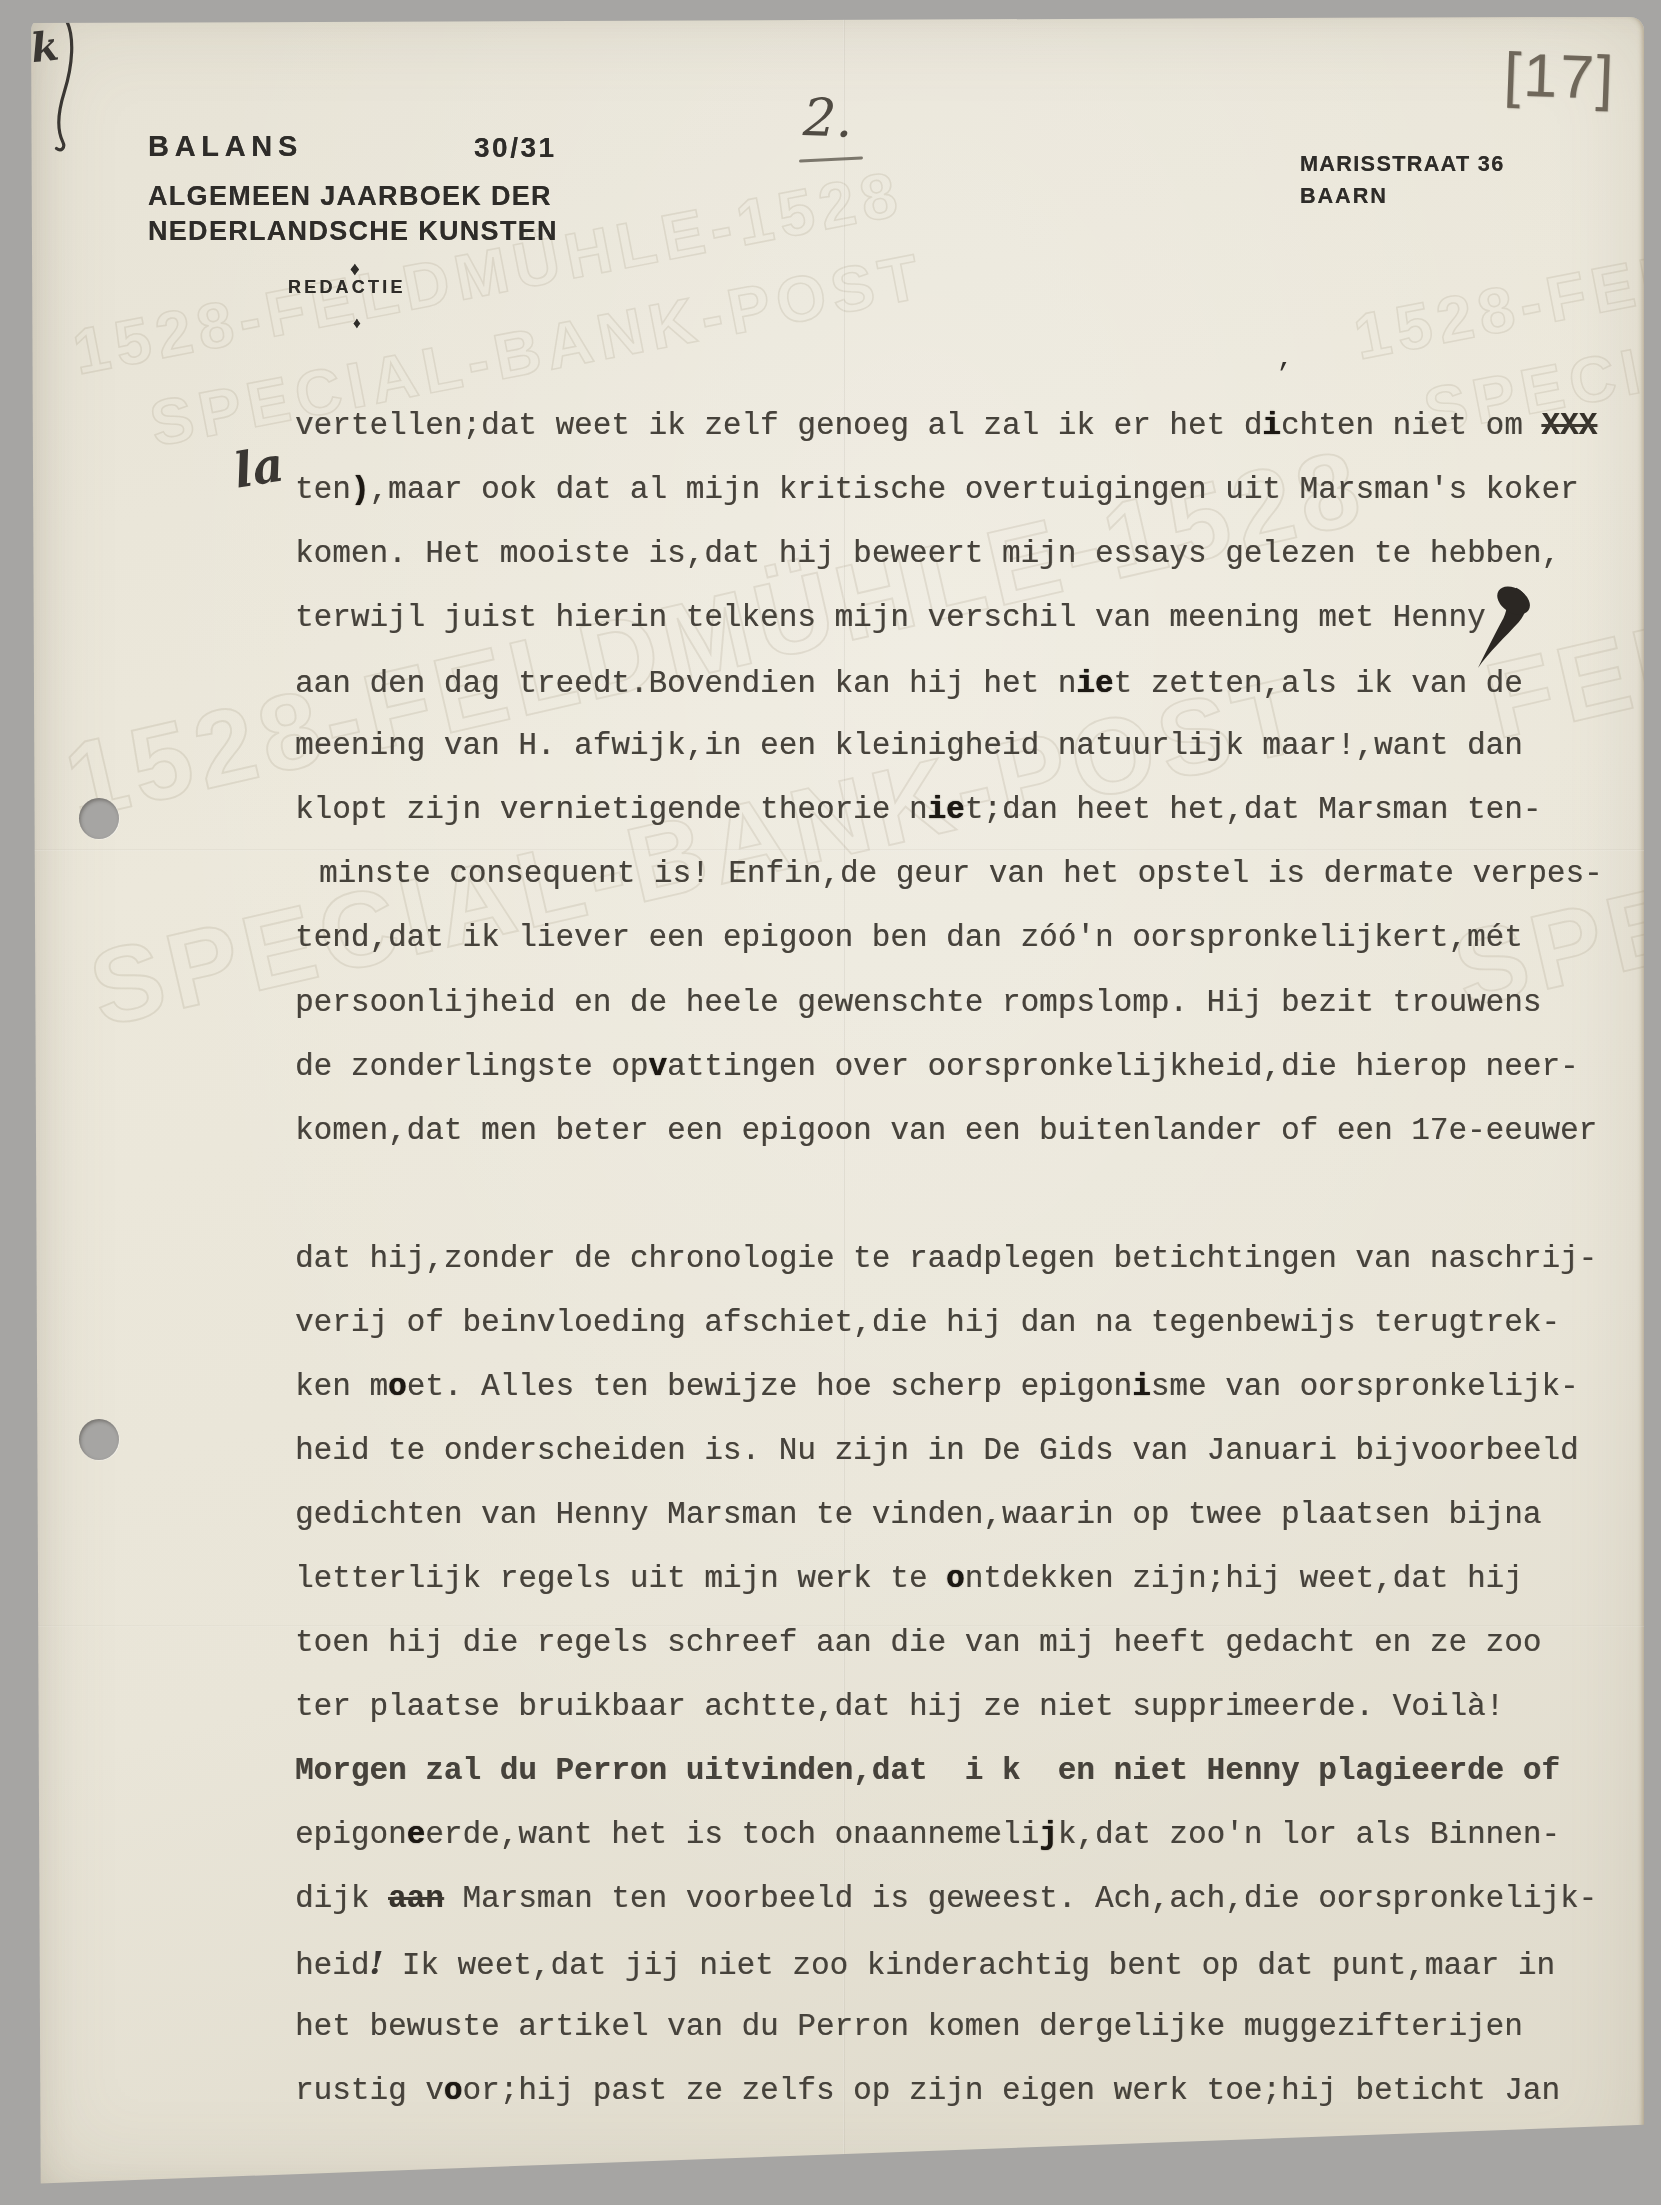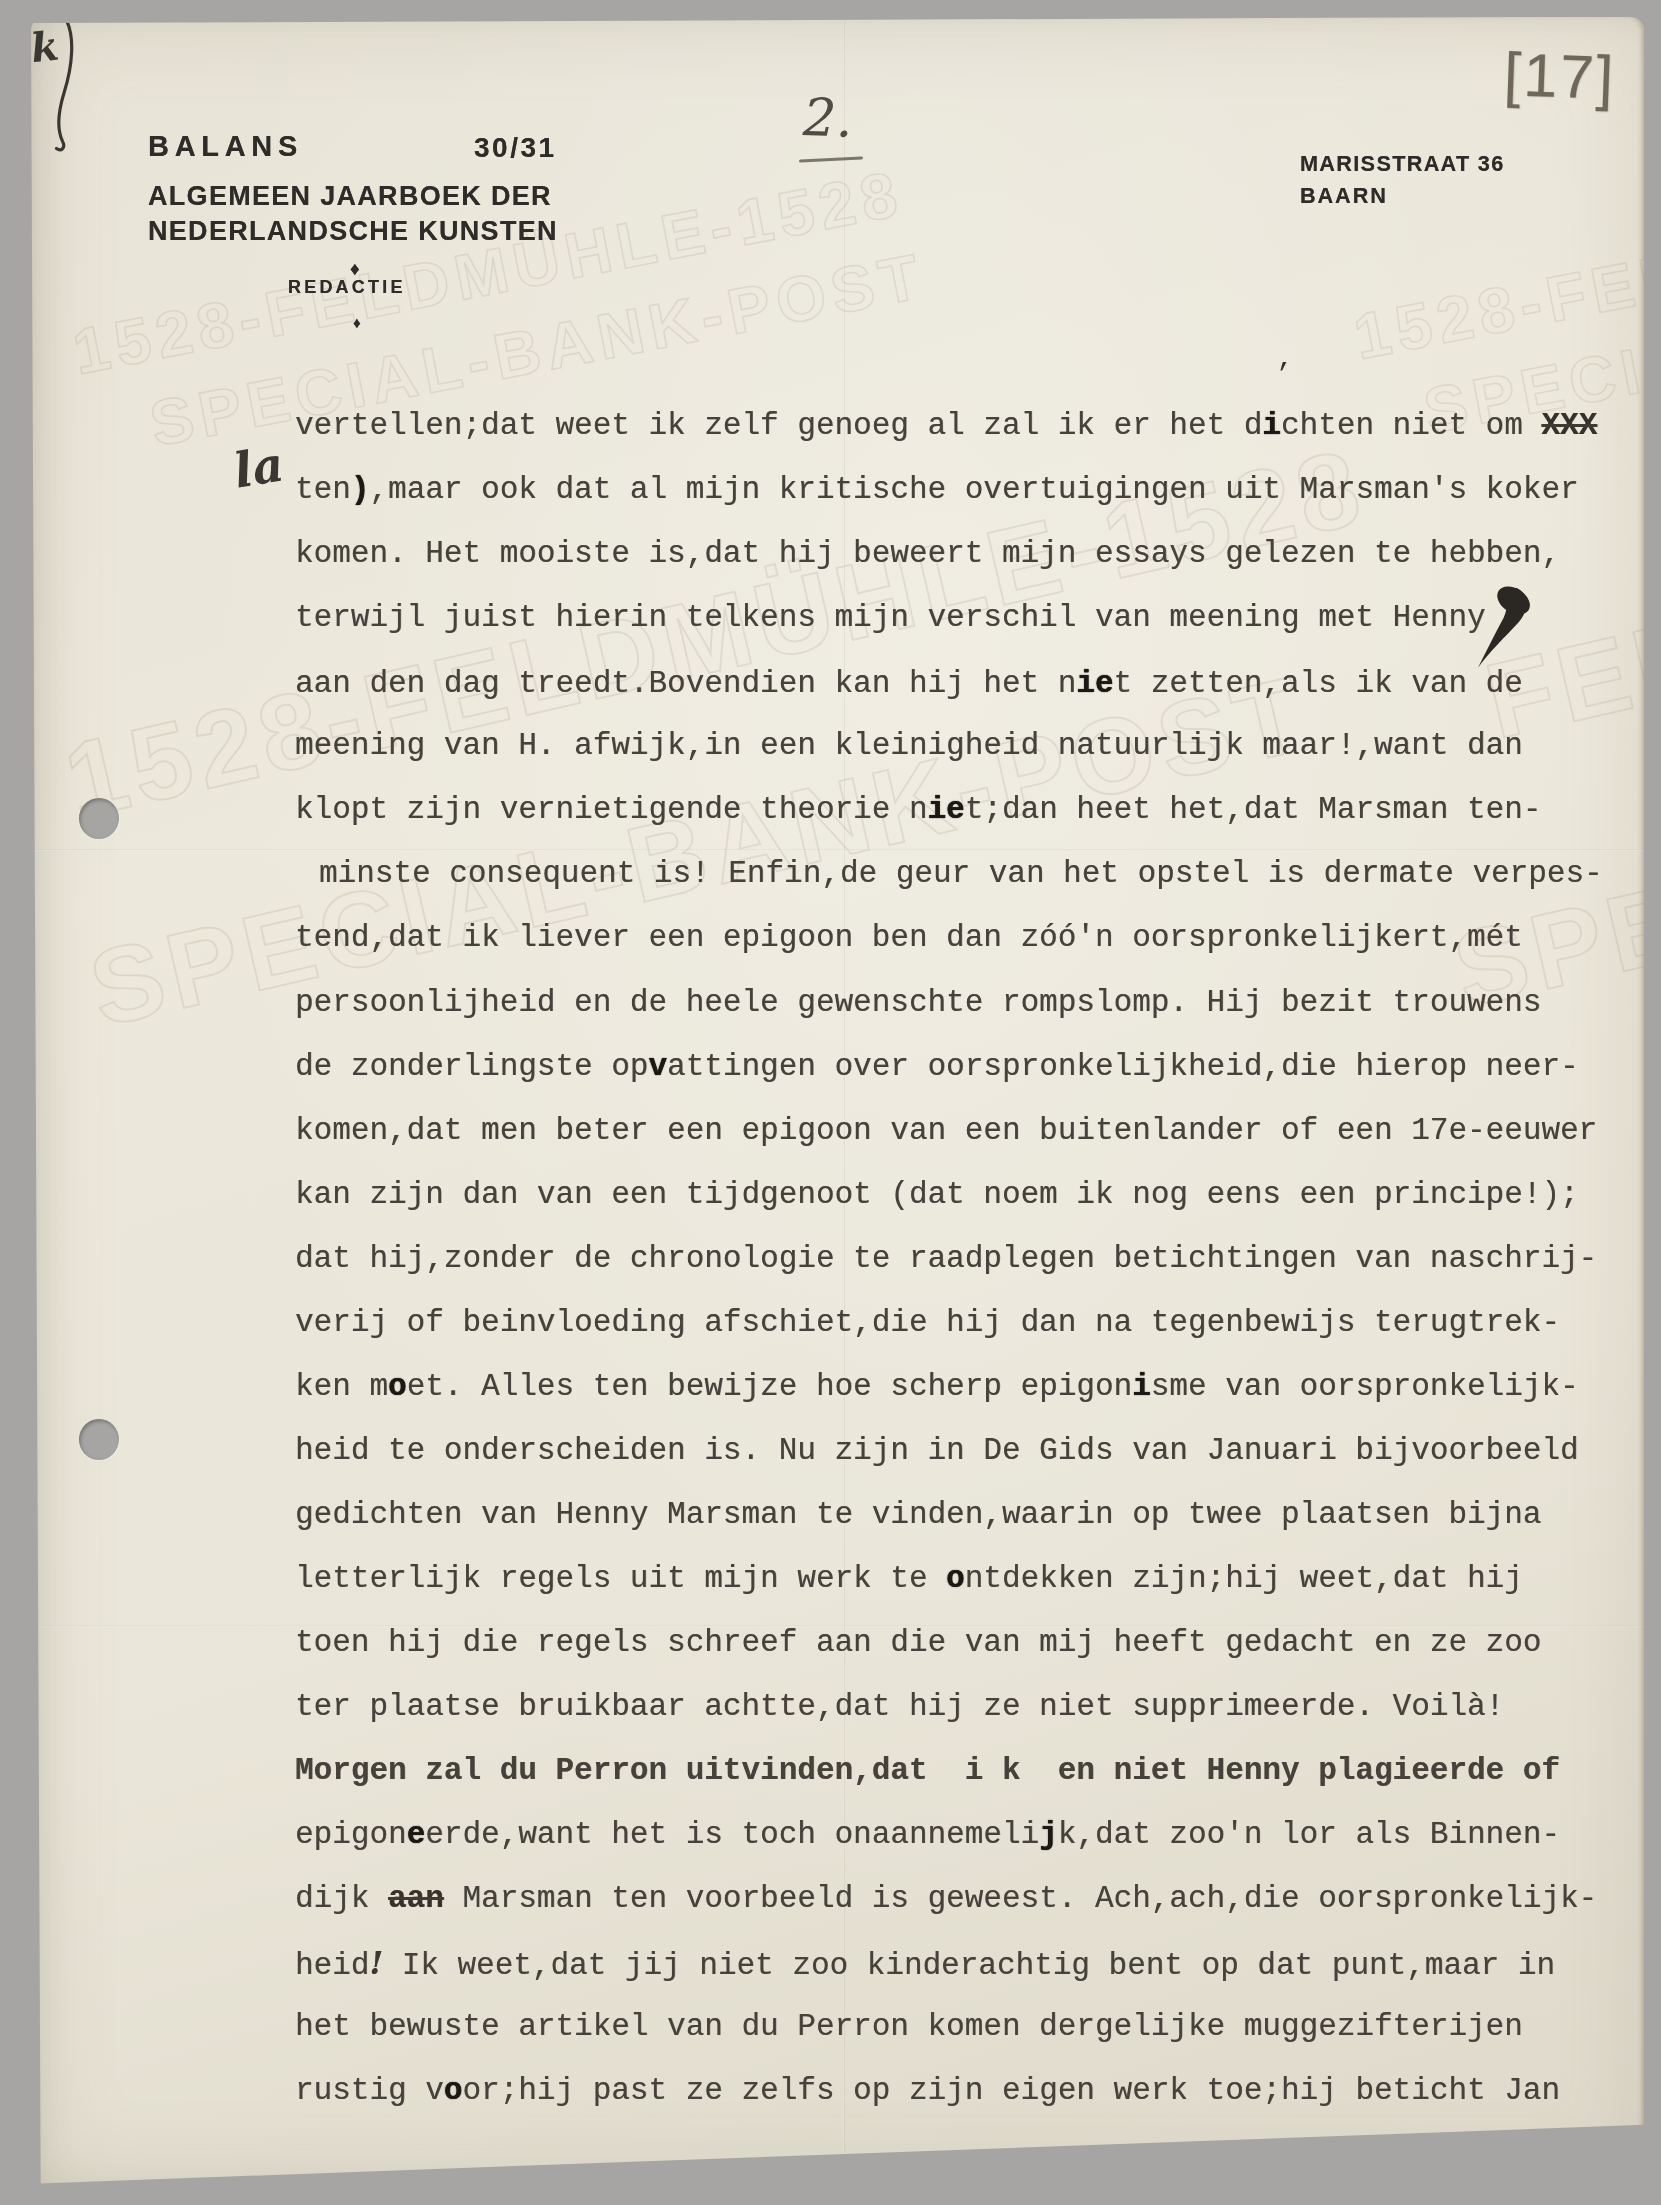--- a/index.html
+++ b/index.html
@@ -146,21 +146,20 @@
         <div class="tline" style="top: 505px;"><span>komen. Het mooiste is,dat hij beweert mijn essays gelezen te hebben,</span></div>
         <div class="tline" style="top: 569px;"><span>terwijl juist hierin telkens mijn verschil van meening met Henny</span></div>
         <div class="tline" style="top: 635px;"><span>aan den dag treedt.Bovendien kan hij het n</span><span class="ov">ie</span><span>t zetten,als ik van de</span></div>
         <div class="tline" style="top: 697px;"><span>meening van H. afwijk,in een kleinigheid natuurlijk maar!,want dan</span></div>
         <div class="tline" style="top: 761px;"><span>klopt zijn vernietigende theorie n</span><span class="ov">ie</span><span>t;dan heet het,dat Marsman ten-</span></div>
         <div class="tline" style="top: 825px; margin-left: 24px;"><span>minste consequent is! Enfin,de geur van het opstel is dermate verpes-</span></div>
         <div class="tline" style="top: 889px;"><span>tend,dat ik liever een epigoon ben dan zóó'n oorspronkelijkert,mét</span></div>
         <div class="tline" style="top: 954px;"><span>persoonlij</span><span>heid en de heele gewenschte rompslomp. Hij bezit trouwens</span></div>
         <div class="tline" style="top: 1018px;"><span>de zonderlingste op</span><span class="ov">v</span><span>attingen over oorspronkelijkheid,die hierop neer-</span></div>
         <div class="tline" style="top: 1082px;"><span>komen,dat men beter een epigoon van een buitenlander of een 17e-eeuwer</span></div>
-        <div class="tline" style="top: 1146px;"><span>kan zijn dan van een tijdgenoot (dat noem ik nog eens een principe!);</span></div>
         <div class="tline" style="top: 1210px;"><span>dat hij,zonder de chronologie te raadplegen betichtingen van naschrij-</span></div>
         <div class="tline" style="top: 1274px;"><span>verij of beinvloeding afschiet,die hij dan na tegenbewijs terugtrek-</span></div>
         <div class="tline" style="top: 1338px;"><span>ken m</span><span class="ov">o</span><span>et. Alles ten bewijze hoe scherp epigon</span><span class="ov">i</span><span>sme van oorspronkelijk-</span></div>
         <div class="tline" style="top: 1402px;"><span>heid te onderscheiden is. Nu zijn in De Gids van Januari bijvoorbeeld</span></div>
         <div class="tline" style="top: 1466px;"><span>gedichten van Henny Marsman te vinden,waarin op twee plaatsen bijna</span></div>
         <div class="tline" style="top: 1530px;"><span>letterlijk regels uit mijn werk te </span><span class="ov">o</span><span>ntdekken zijn;hij weet,dat hij</span></div>
         <div class="tline" style="top: 1594px;"><span>toen hij die regels schreef aan die van mij heeft gedacht en ze zoo</span></div>
         <div class="tline" style="top: 1658px;"><span>ter plaatse bruikbaar achtte,dat hij ze niet supprimeerde. Voilà!</span></div>
         <div class="tline" style="top: 1722px; font-weight: bold;"><span>Morgen zal du Perron uitvinden,dat  i k  en niet Henny plagieerde of</span></div>
         <div class="tline" style="top: 1786px;"><span>epigon</span><span class="ov">e</span><span>erde,want het is toch onaannemeli</span><span class="ov">j</span><span>k,dat zoo'n lor als Binnen-</span></div>

